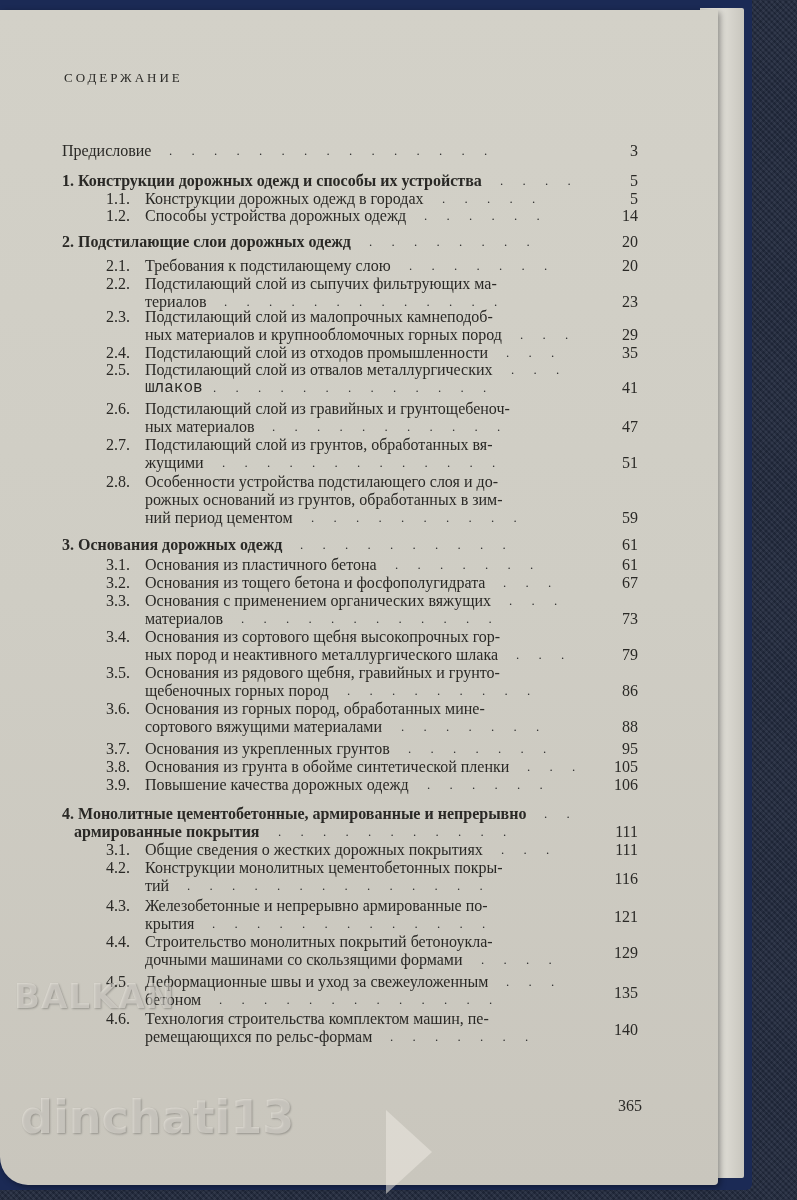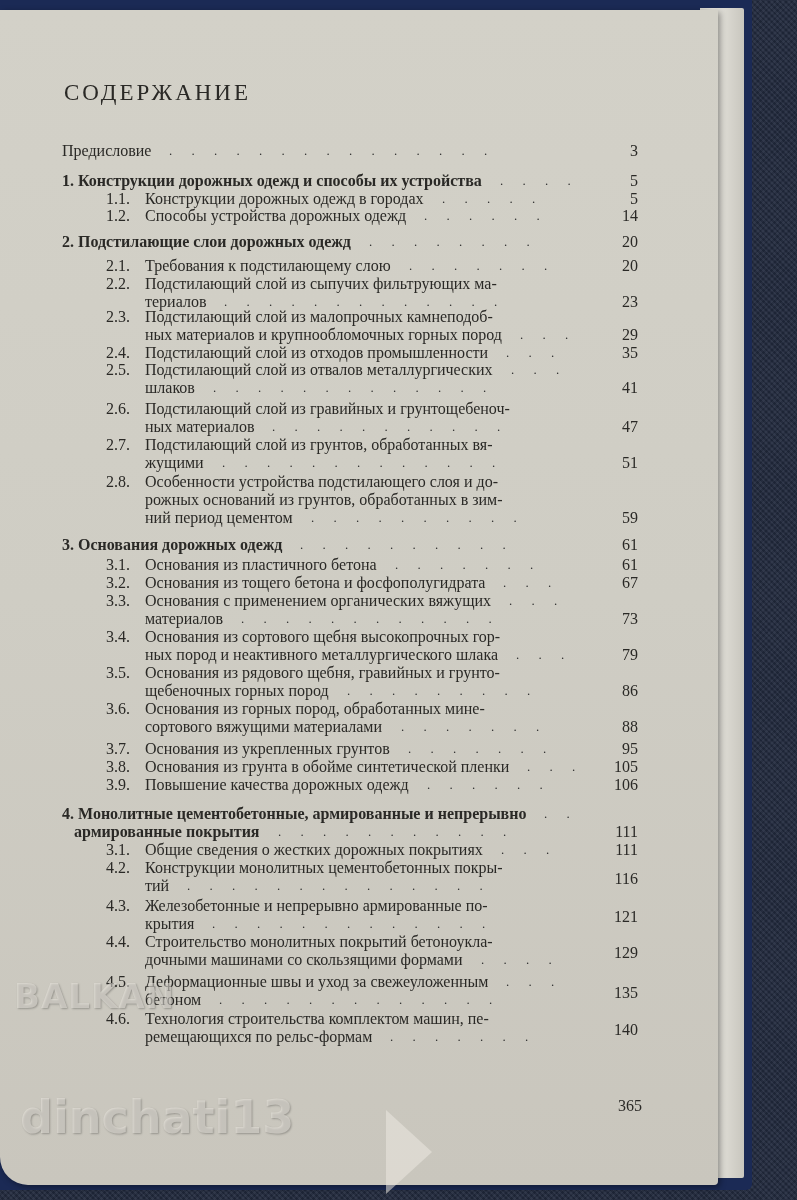--- a/index.html
+++ b/index.html
@@ -25,22 +25,22 @@
     background: linear-gradient(90deg, #d9d7cf 0, #e8e6df 30%, #c8c6be 100%);
     border-radius: 0 2px 2px 0;
   }
   .page {
     position: absolute; left: 0; top: 10px; width: 718px; height: 1175px;
     background: linear-gradient(180deg, #d3d1c8 0%, #cfcdc4 50%, #c9c6bd 100%);
     border-radius: 0 0 4px 28px;
     box-shadow: 2px 2px 6px rgba(0,0,0,0.4);
   }
   .heading {
-    position: absolute; left: 64px; top: 70px;
-    font-size: 23px; letter-spacing: 3px; color: #2a2926;
+    position: absolute; left: 64px; top: 60px;
+    font-size: 13px; letter-spacing: 3px; color: #2a2926;
   }
   .toc { position: absolute; left: 0; top: 0; width: 718px; }
   .row {
     position: absolute; left: 0; width: 718px;
     font-size: 16px; line-height: 18px; color: #2a2926;
   }
   .row .t { position: absolute; white-space: nowrap; }
   .row .num {
     position: absolute; left: 618px; width: 20px; text-align: right;
     font-size: 16px; color: #2a2926;
@@ -150,21 +150,21 @@
       </div>
       <div class="row" style="top: 334px;">
         <span class="num" style="left: 606px; width: 32px;">35</span>
       </div>
       <div class="row" style="top: 351px;">
         <span class="t" style="left: 106px;">2.5.</span>
         <span class="t" style="left: 145px;">Подстилающий слой из отвалов металлургических</span>
         <span class="dots" style="left: 511px;">. . .</span>
       </div>
       <div class="row" style="top: 369.2px;">
-        <span class="t" style="left: 145px;">шлаков</span>
+        <span class="t" style="left: 145px; font-family: Liberation Mono, monospace;">шлаков</span>
         <span class="dots" style="left: 213px;">. . . . . . . . . . . . .</span>
       </div>
       <div class="row" style="top: 369.2px;">
         <span class="num" style="left: 606px; width: 32px;">41</span>
       </div>
       <div class="row" style="top: 390px;">
         <span class="t" style="left: 106px;">2.6.</span>
         <span class="t" style="left: 145px;">Подстилающий слой из гравийных и грунтощебеноч-</span>
       </div>
       <div class="row" style="top: 408.2px;">

